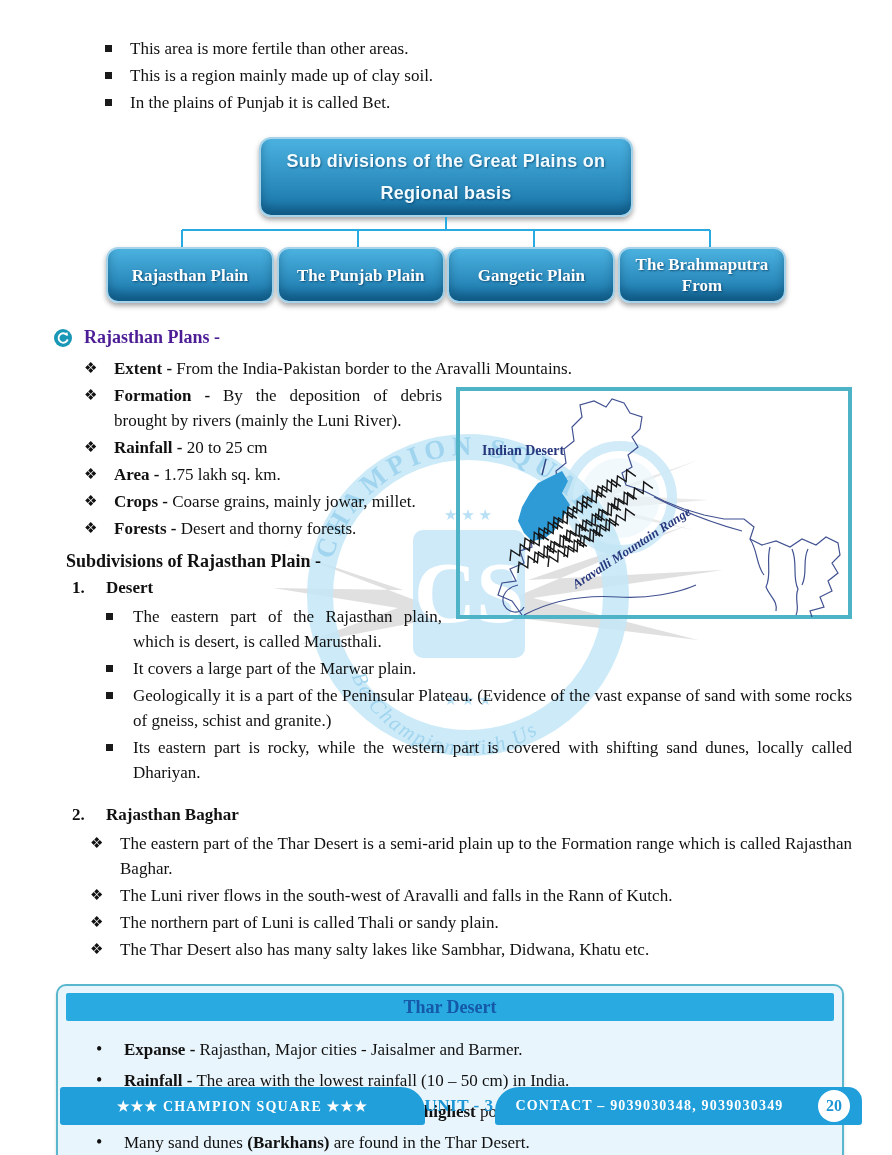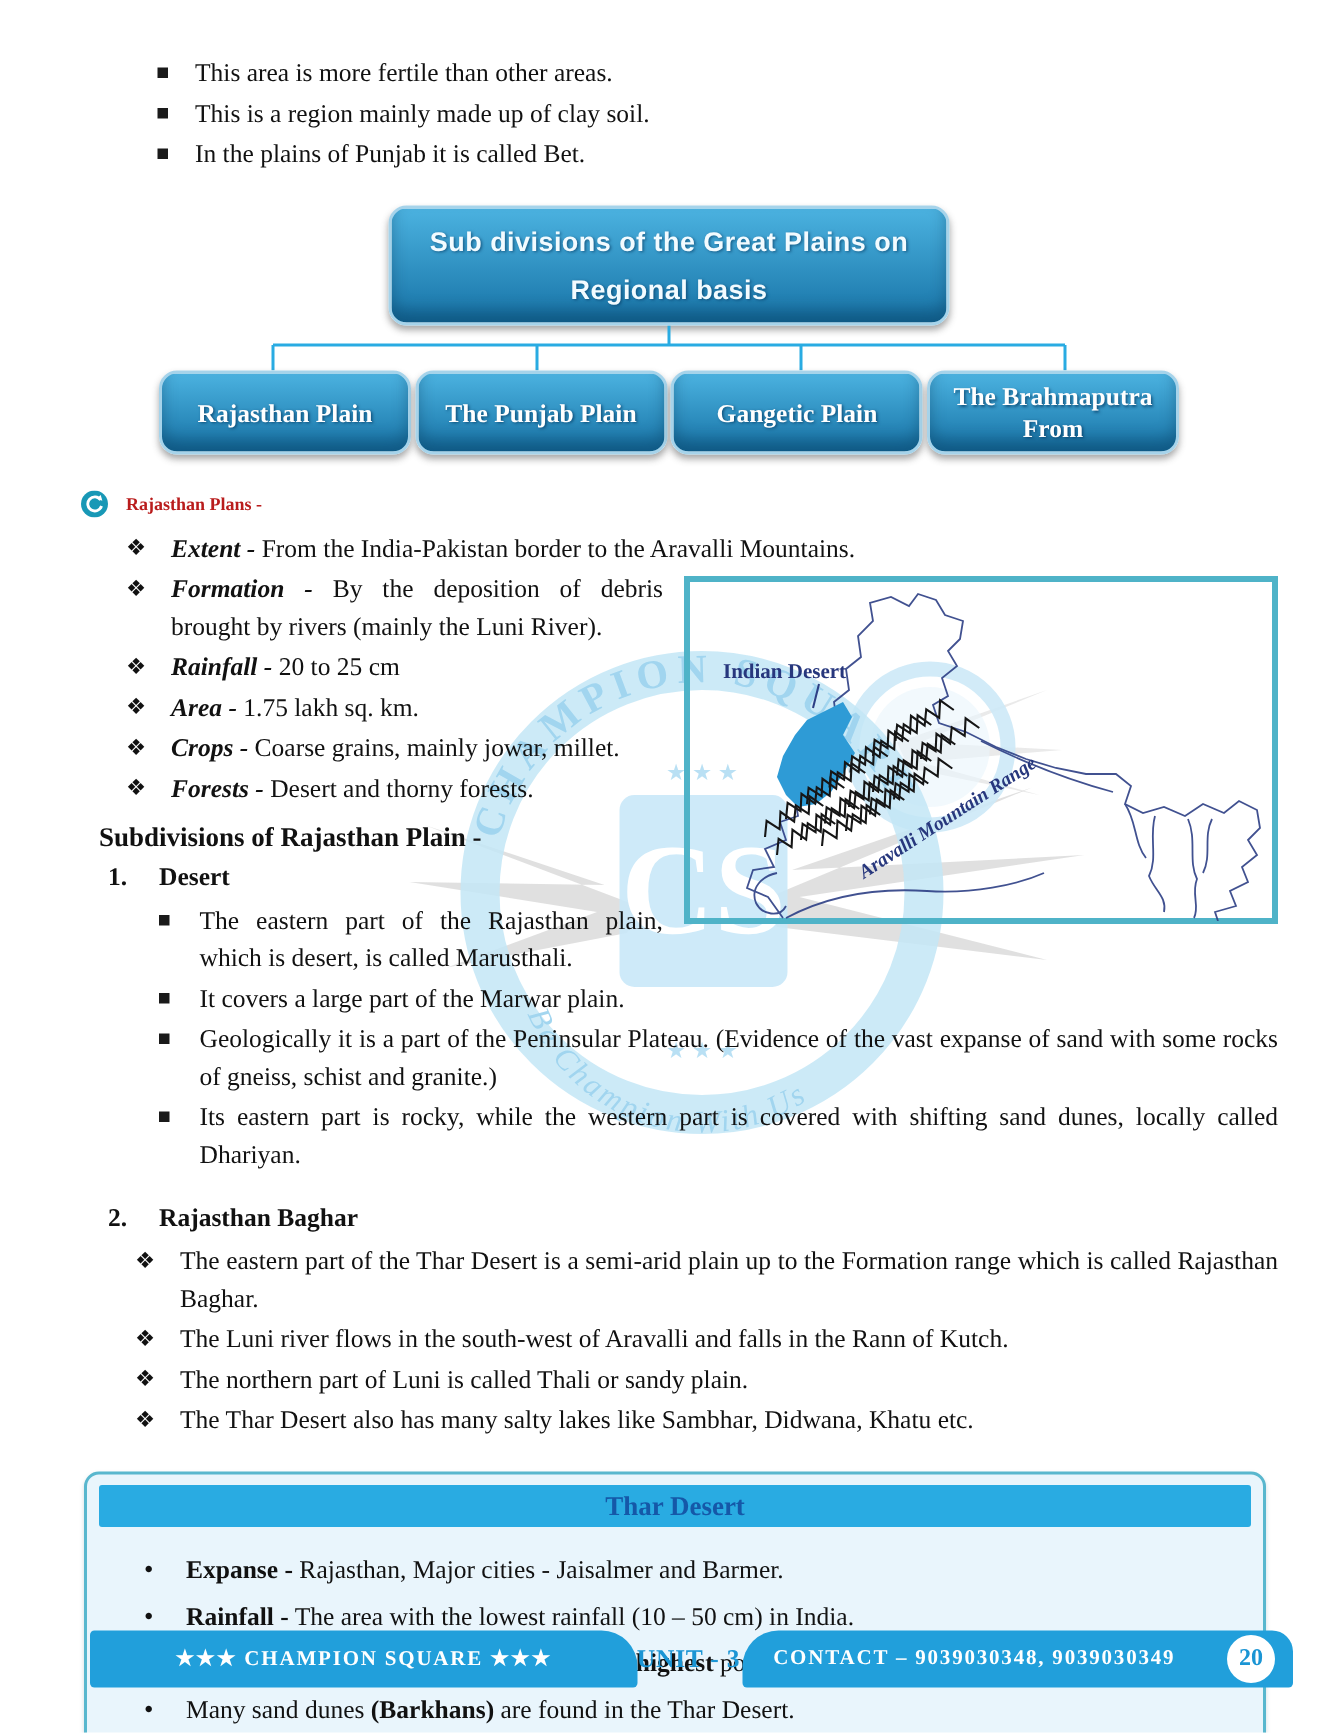--- a/index.html
+++ b/index.html
@@ -31,28 +31,28 @@
     background:linear-gradient(#4bb2e0,#1773a6);border:2px solid #a6d3ea;
     box-shadow:0 3px 5px rgba(60,60,60,.45), inset 0 -8px 10px rgba(0,40,70,.35);
     display:flex;align-items:center;justify-content:center;text-align:center;
     color:#ffffff;font-weight:bold;font-size:17px;line-height:21px;
     text-shadow:1px 1px 2px rgba(0,50,90,.7);
   }
   
   .content{padding:0 40px 0 48px;}
   .sec-head{display:flex;align-items:center;margin:24px 0 8px 6px;}
   .circ-ic{flex:0 0 18px;width:18px;height:18px;margin-right:12px;}
-  .sec-head .t{font-size:12px;font-weight:bold;color:#b91c1c;}
+  .sec-head .t{font-size:18px;font-weight:bold;color:#4c1d95;}
   .mapbox{
     float:right;width:396px;height:232px;margin:4px 0 10px 14px;
     border:2px solid #4fb3c8;box-sizing:border-box;background:transparent;
   }
   .dia-list .li{margin-left:36px;}
   .mk-dia{flex:0 0 20px;font-family:"DejaVu Sans",sans-serif;font-size:15px;margin:0 10px 0 0;line-height:25px;}
-  .bold-lbl{font-weight:bold;font-style:italic;}
+  .bold-lbl{font-weight:bold;}
   .jtxt{flex:1;text-align:justify;}
   .sub-head{font-size:18px;font-weight:bold;margin:10px 0 6px 18px;}
   .num-head{display:flex;font-size:17px;font-weight:bold;margin:4px 0 6px 24px;}
   .num-head .n{width:34px;}
   .sqr-list .li{margin-left:58px;}
   .sqr-list .mk-sq{margin-right:20px;}
   .dia2-list .li{margin-left:42px;}
   .sec2{margin-top:20px;}
   
   .tharbox{

